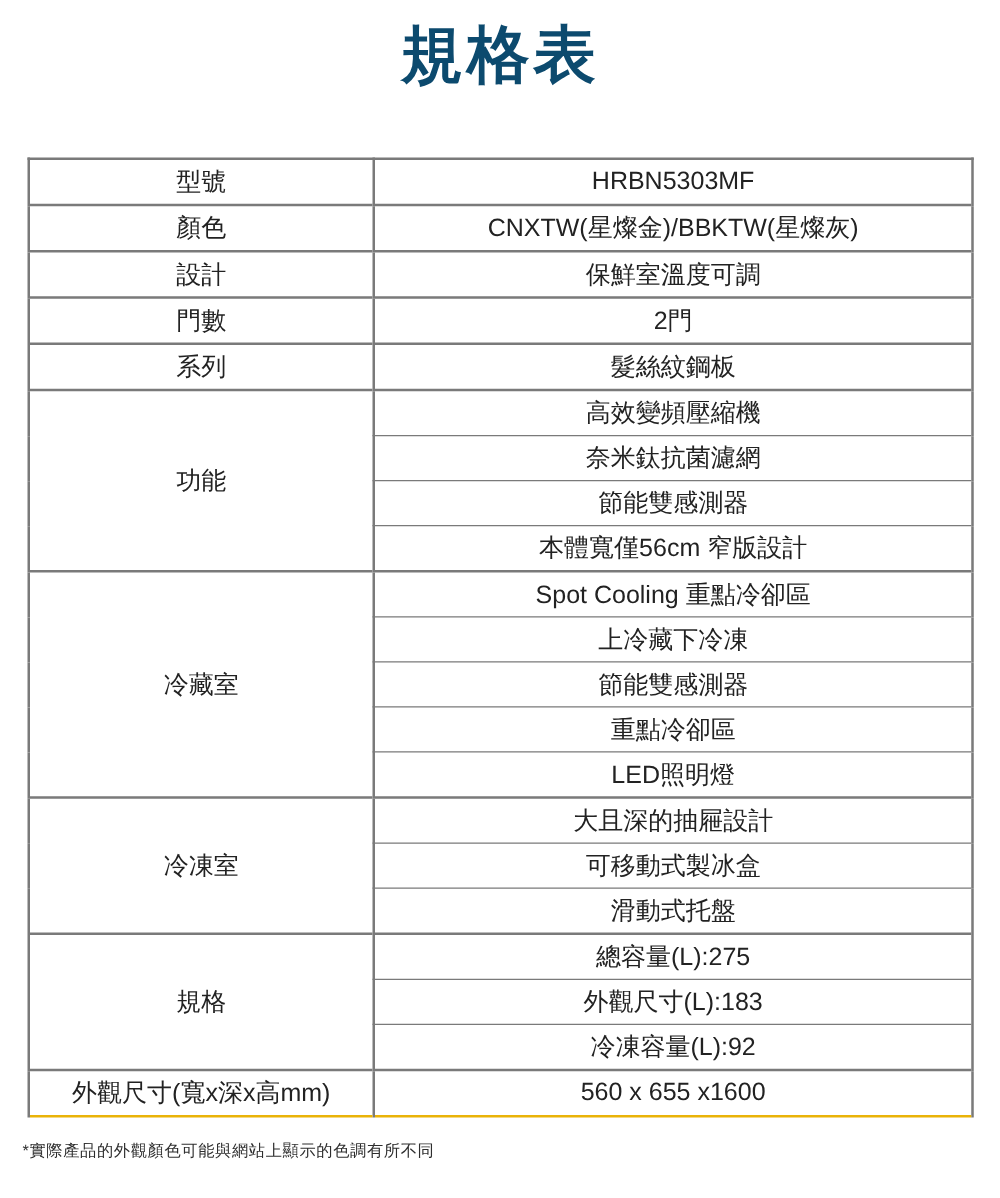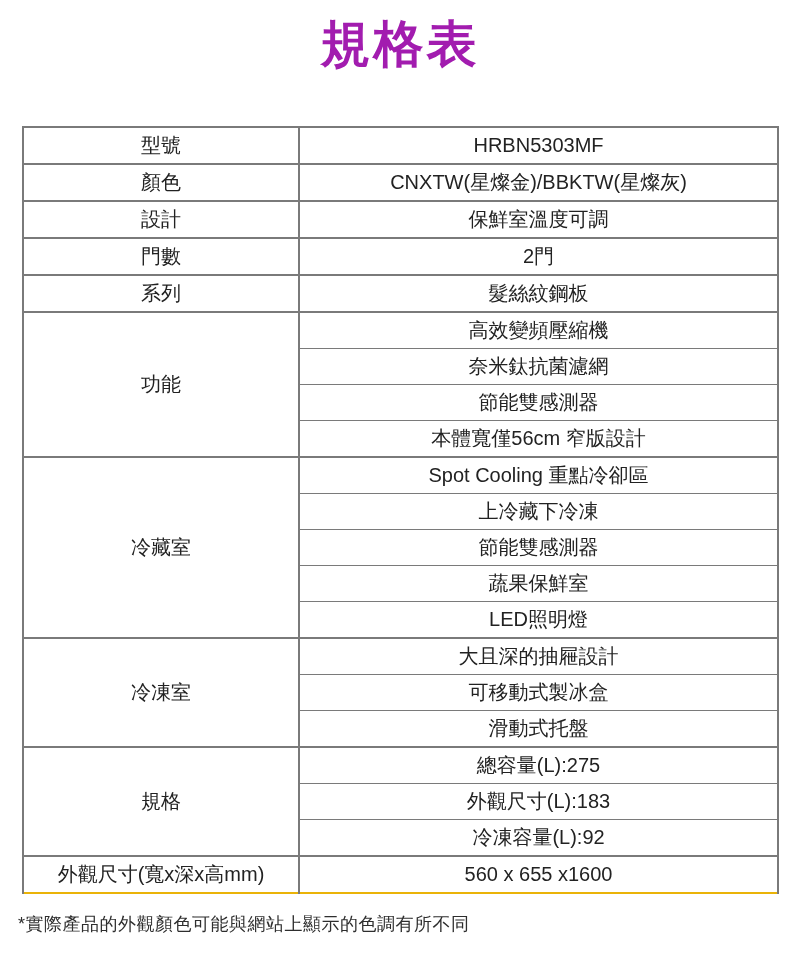--- a/index.html
+++ b/index.html
@@ -15,21 +15,21 @@
     background: #ffffff;
     overflow: hidden;
   }
   .title {
     margin: 0;
     padding-top: 14px;
     text-align: center;
     font-size: 50px;
     line-height: 60px;
     font-weight: 700;
-    color: #a21caf;
+    color: #0c4a6e;
     letter-spacing: 3px;
   }
   table.spec-table {
     border-collapse: collapse;
     table-layout: fixed;
     width: 757px;
     margin: 52px 0 0 22px;
     border: 2px solid #eab308;
   }
   table.spec-table td {
@@ -46,21 +46,21 @@
     overflow: hidden;
   }
   table.spec-table tr.group-start td {
     border-top: 2px solid #7a7a7a;
   }
   td.label-cell {
     width: 262px;
   }
   .footnote {
     margin: 18px 0 0 18px;
-    font-size: 18px;
+    font-size: 13px;
     color: #2e2e2e;
     letter-spacing: 0.5px;
   }
 </style>
 </head>
 <body>
 
 <div class="page">
   <h1 class="title">規格表</h1>
 
@@ -103,21 +103,21 @@
           <td class="label-cell" rowspan="5">冷藏室</td>
           <td class="value-cell">Spot Cooling 重點冷卻區</td>
         </tr>
         <tr>
           <td class="value-cell">上冷藏下冷凍</td>
         </tr>
         <tr>
           <td class="value-cell">節能雙感測器</td>
         </tr>
         <tr>
-          <td class="value-cell">蔬果保鮮室</td>
+          <td class="value-cell">重點冷卻區</td>
         </tr>
         <tr>
           <td class="value-cell">LED照明燈</td>
         </tr>
         <tr class="group-start">
           <td class="label-cell" rowspan="3">冷凍室</td>
           <td class="value-cell">大且深的抽屜設計</td>
         </tr>
         <tr>
           <td class="value-cell">可移動式製冰盒</td>

